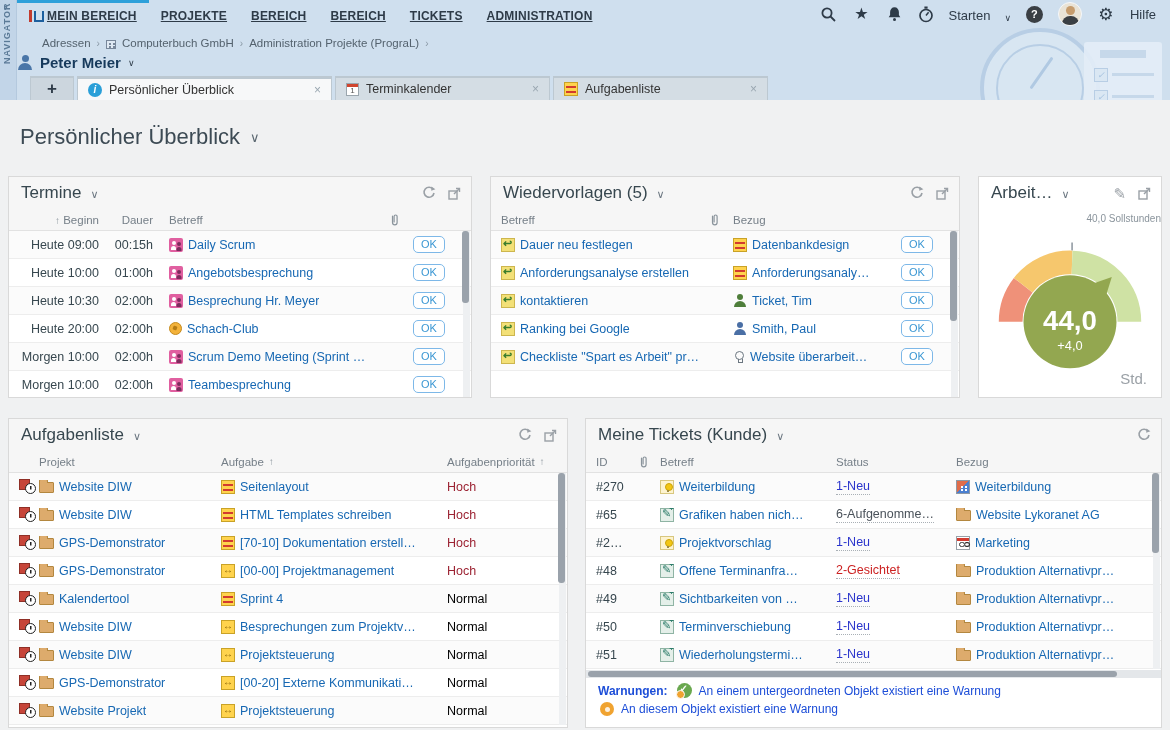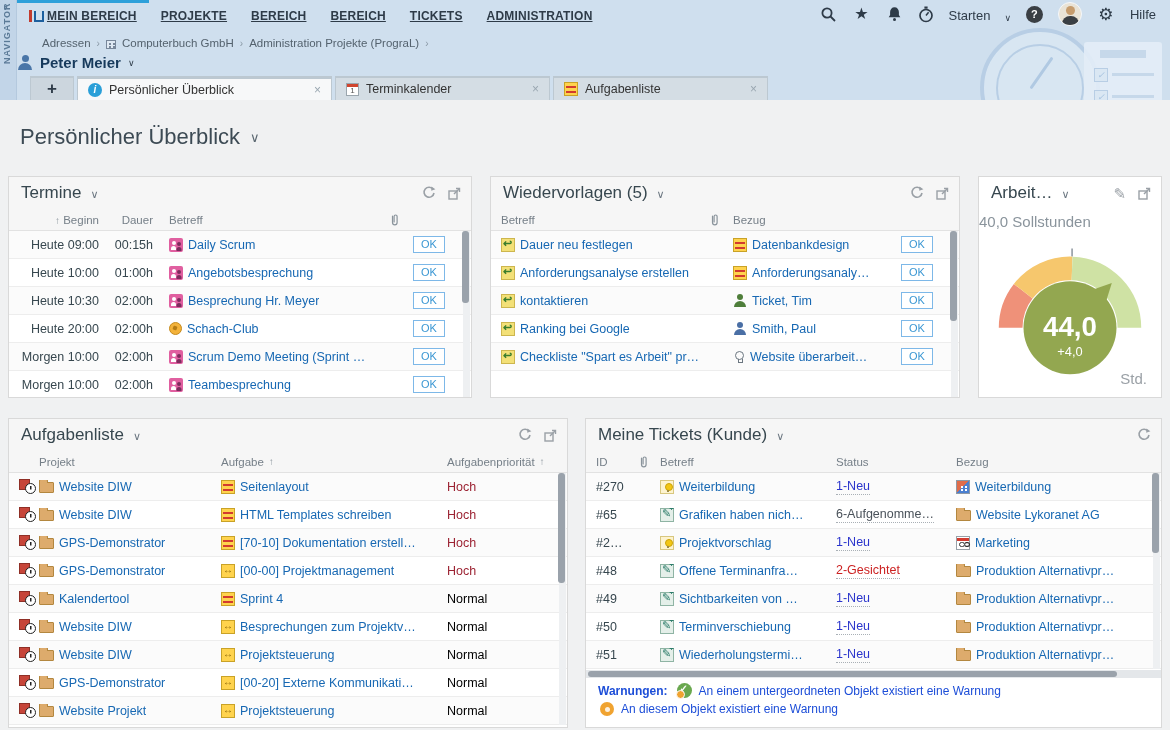--- a/index.html
+++ b/index.html
@@ -96,21 +96,21 @@
   .pencil { color:#9aa0a6; font-size:15px; line-height:1; }
 
   .colhead { display:grid; align-items:center; height:22px; background:#f6f6f6; border-bottom:1px solid #e2e2e2;
     font-size:11.5px; color:#757f88; }
   .trow { display:grid; align-items:center; height:28px; border-bottom:1px solid #ededed; font-size:12.5px; background:#fff; }
   .trow:nth-child(odd) { background:#fbfbfb; }
   .cell { overflow:hidden; white-space:nowrap; text-overflow:ellipsis; display:flex; align-items:center; gap:5px; }
   .rt { justify-content:flex-end; text-align:right; display:block; }
   .lnk { color:#1768b3; cursor:pointer; overflow:hidden; white-space:nowrap; text-overflow:ellipsis; }
   .dim { color:#37474f; }
-  .okbtn { display:inline-block; padding:1px 7px 2px; border:1px solid #7db8e8; border-radius:0;
+  .okbtn { display:inline-block; padding:1px 7px 2px; border:1px solid #7db8e8; border-radius:5px;
     color:#3b97d3; font-size:11px; background:#fff; cursor:pointer; }
   .arrow { color:#8a949c; font-size:10px; }
   .clip-svg { display:inline-flex; }
 
   .g-term { grid-template-columns:96px 54px 1fr 24px 50px 8px; }
   .g-wv   { grid-template-columns:1fr 24px 168px 50px 8px; }
   .g-auf  { grid-template-columns:30px 182px 1fr 112px 8px; }
   .g-tick { grid-template-columns:52px 22px 176px 120px 1fr 8px; }
   .g-term .cell, .g-wv .cell, .g-auf .cell, .g-tick .cell { padding-right:6px; }
   .pad-l { padding-left:10px; }
@@ -167,21 +167,21 @@
   .ic-rec::before { content:""; position:absolute; left:0; top:0; width:9px; height:9px; background:#c64539; border:1px solid #8f2f26; }
   .ic-rec::after { content:""; position:absolute; right:0; bottom:0; width:9px; height:9px; border-radius:50%; background:#fff; border:1.5px solid #222;
     background-image:linear-gradient(#222 0 0); background-size:1.5px 3.5px; background-position:center 1.5px; background-repeat:no-repeat; }
   .ic-wchild { width:15px; height:15px; border-radius:50%; background:#6aa84f; }
   .ic-wchild::before { content:"✓"; position:absolute; left:3px; top:0px; color:#fff; font-size:10px; font-weight:bold; }
   .ic-wchild::after { content:""; position:absolute; left:-1px; bottom:-1px; width:7px; height:7px; border-radius:50%; background:#f0a330; border:1px solid #fff; }
   .ic-wself { width:14px; height:14px; border-radius:50%; background:#f0a330; }
   .ic-wself::before { content:""; position:absolute; left:4.5px; top:4.5px; width:5px; height:5px; border-radius:50%; background:#fff; opacity:.85; }
 
   
-  .soll { text-align:left; font-size:15px; color:#8a949c; margin-top:4px; }
+  .soll { text-align:right; font-size:10px; color:#8a949c; margin-top:4px; }
   .std { position:absolute; right:14px; bottom:10px; font-size:15px; color:#9aa0a6; }
   .gwrap { position:relative; }
 
   
   .warnblock { padding:5px 10px 0 12px; font-size:12px; color:#1d4ed8; }
   .warnrow { display:flex; align-items:center; gap:7px; margin-bottom:4px; }
   .warnlbl { font-weight:bold; margin-right:2px; }
 </style>
 </head>
 <body>

